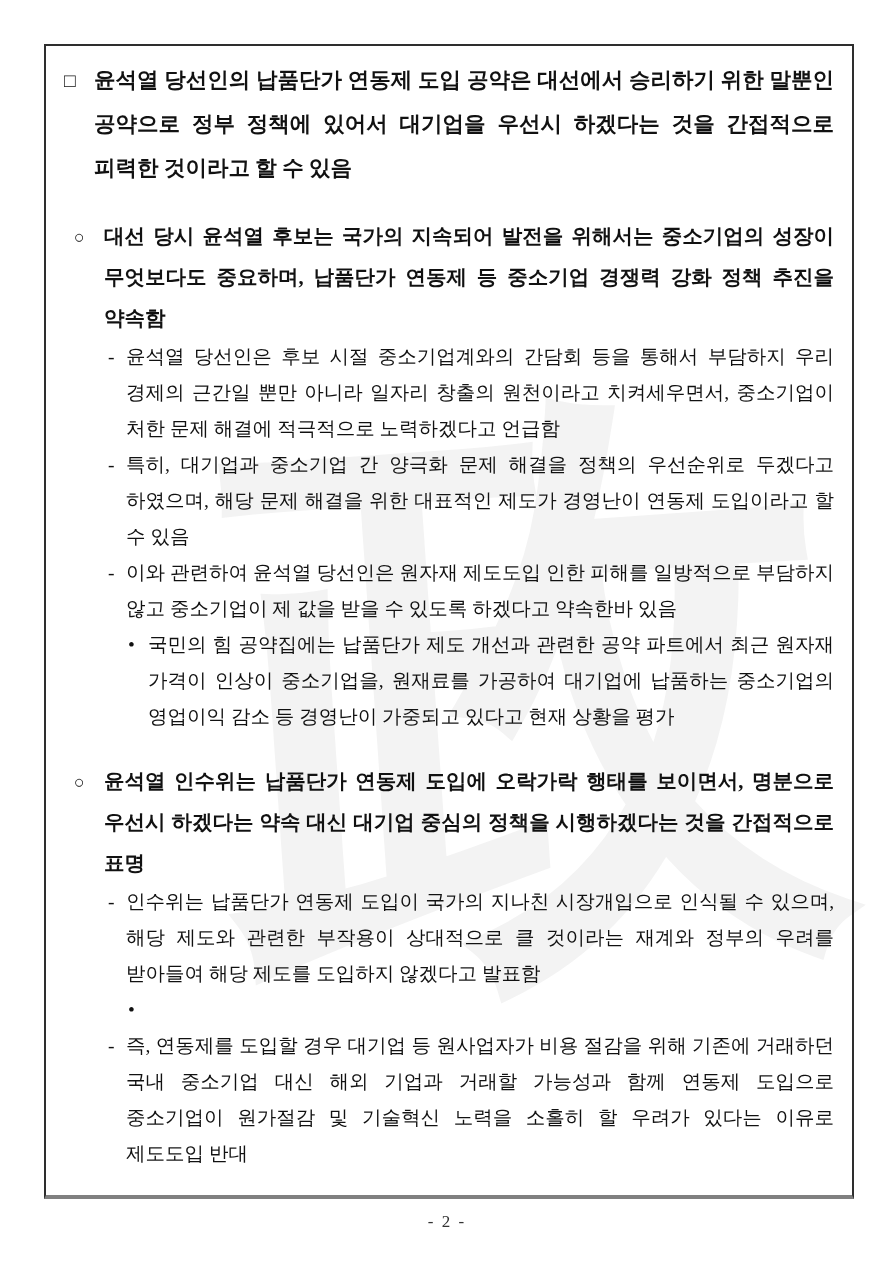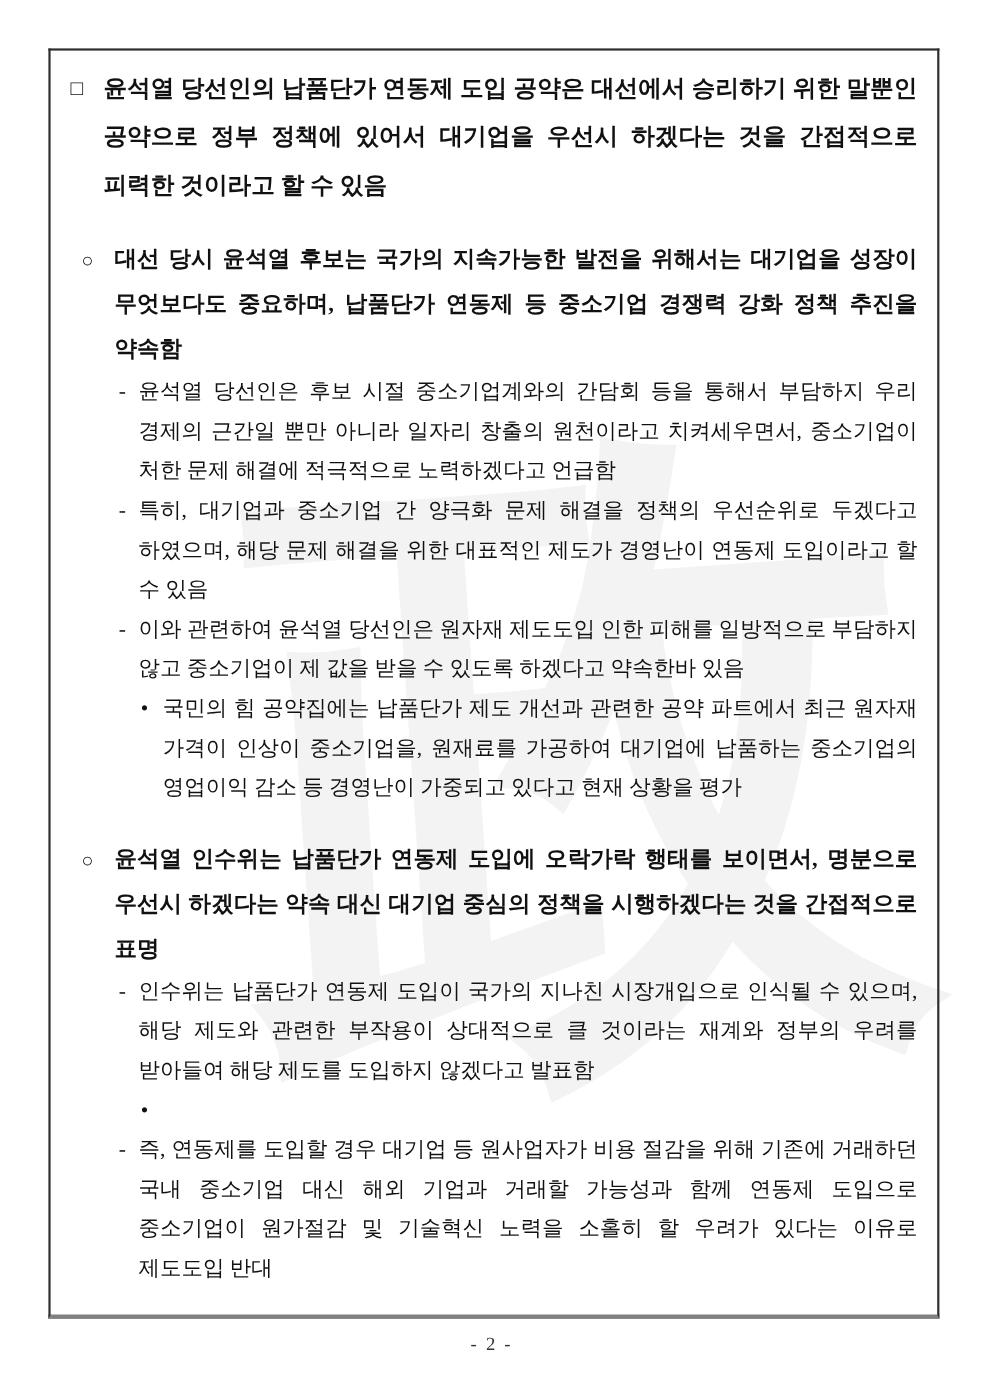--- a/index.html
+++ b/index.html
@@ -71,21 +71,21 @@
 
 <div class="doc-box">
 
   <div class="block h1">
     <span class="marker">□</span>
     <div class="text">윤석열 당선인의 납품단가 연동제 도입 공약은 대선에서 승리하기 위한 말뿐인 공약으로 정부 정책에 있어서 대기업을 우선시 하겠다는 것을 간접적으로 피력한 것이라고 할 수 있음</div>
   </div>
 
   <div class="block h2">
     <span class="marker">○</span>
-    <div class="text">대선 당시 윤석열 후보는 국가의 지속가능한 발전을 위해서는 대기업을 성장이 무엇보다도 중요하며, 납품단가 연동제 등 중소기업 경쟁력 강화 정책 추진을 약속함</div>
+    <div class="text">대선 당시 윤석열 후보는 국가의 지속되어 발전을 위해서는 중소기업의 성장이 무엇보다도 중요하며, 납품단가 연동제 등 중소기업 경쟁력 강화 정책 추진을 약속함</div>
   </div>
 
   <div class="block dash">
     <span class="marker">-</span>
     <div class="text">윤석열 당선인은 후보 시절 중소기업계와의 간담회 등을 통해서 부담하지 우리 경제의 근간일 뿐만 아니라 일자리 창출의 원천이라고 치켜세우면서, 중소기업이 처한 문제 해결에 적극적으로 노력하겠다고 언급함</div>
   </div>
 
   <div class="block dash">
     <span class="marker">-</span>
     <div class="text">특히, 대기업과 중소기업 간 양극화 문제 해결을 정책의 우선순위로 두겠다고 하였으며, 해당 문제 해결을 위한 대표적인 제도가 경영난이 연동제 도입이라고 할 수 있음</div>

